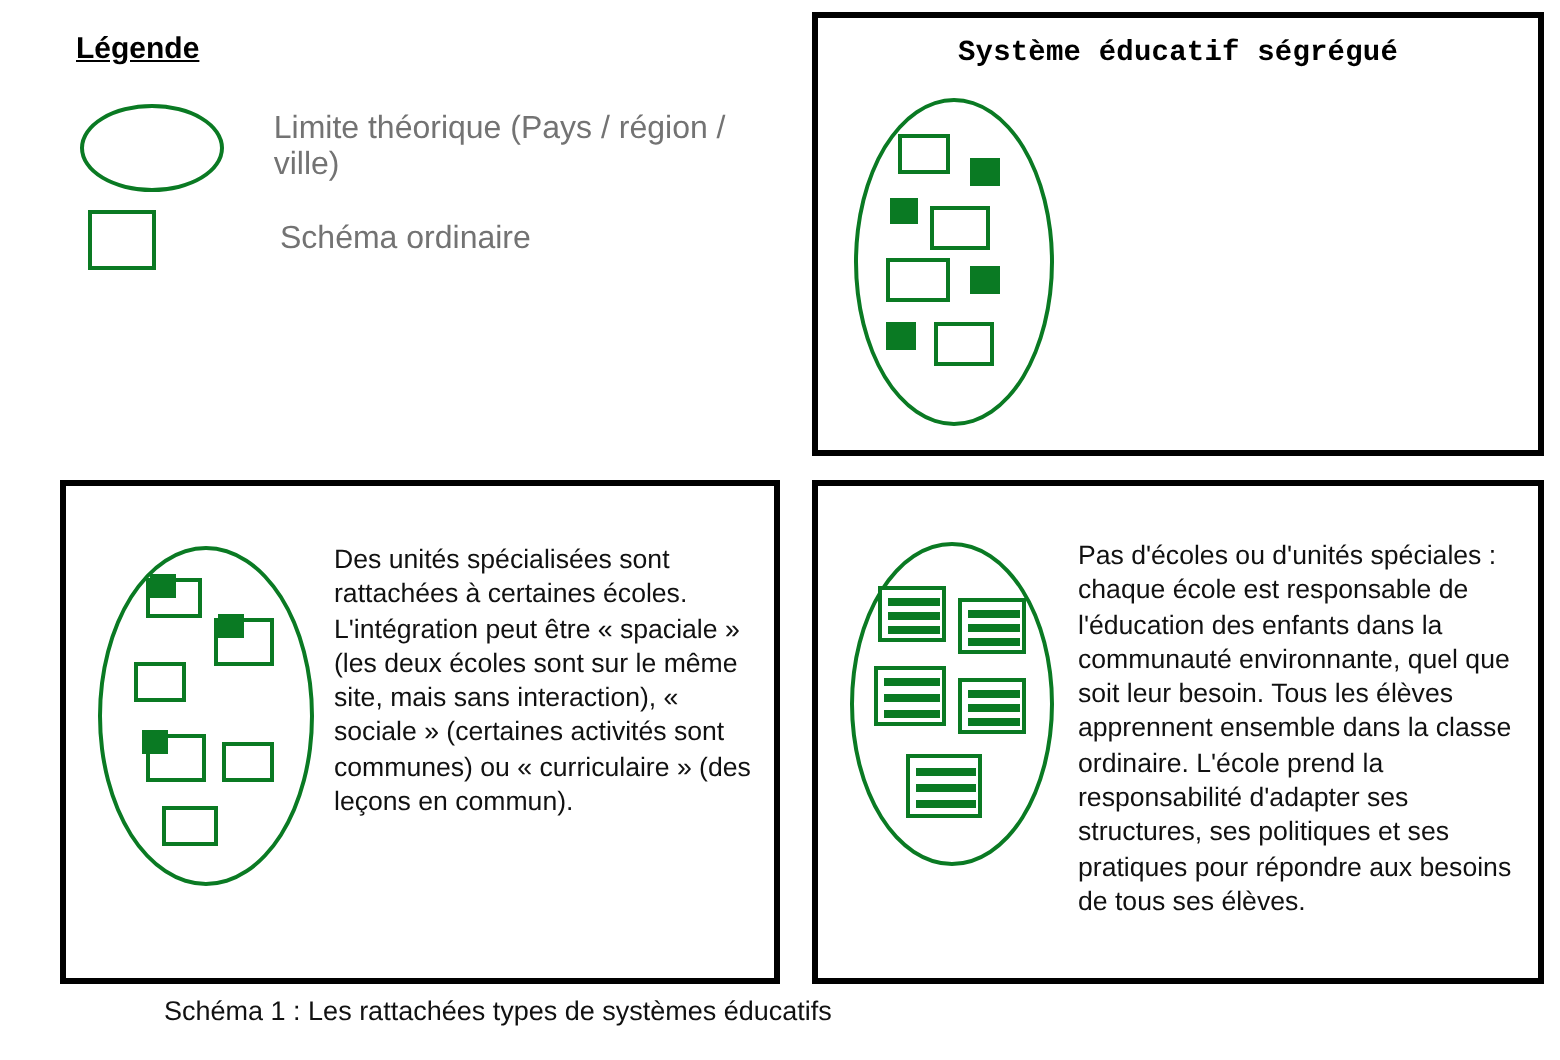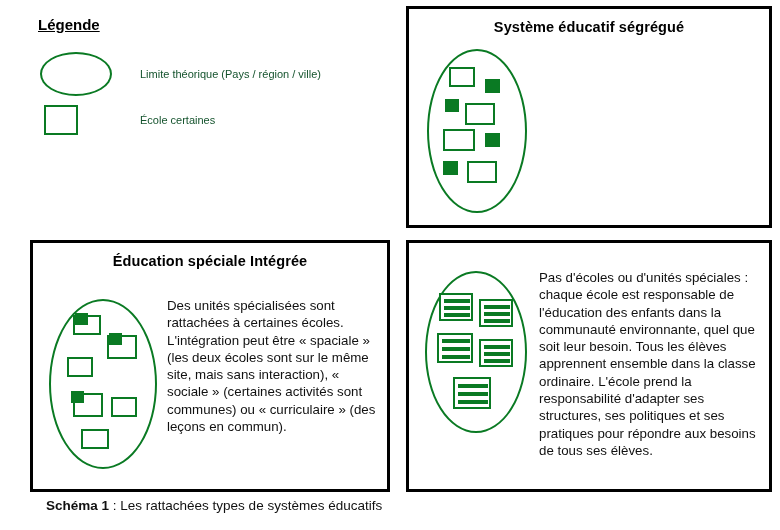--- a/index.html
+++ b/index.html
@@ -53,20 +53,21 @@
     height: 252px;
   }
 
   .panel-title {
     text-align: center;
     font-weight: bold;
     font-size: 14.5px;
     color: #000000;
     padding-top: 10px;
     letter-spacing: 0.1px;
+    font-family: Liberation Mono, monospace;
   }
   .legend-title {
     font-weight: bold;
     font-size: 15px;
     padding-top: 10px;
     padding-left: 26px;
     text-align: left;
     text-decoration: underline;
   }
 
@@ -80,22 +81,22 @@
     align-items: center;
     height: 46px;
   }
   .legend-symbol {
     width: 82px;
     display: flex;
     align-items: center;
     justify-content: flex-start;
   }
   .legend-label {
-    font-size: 11px;
-    color: #14532d;
+    font-size: 16px;
+    color: #737373;
     padding-left: 18px;
   }
   .ellipse-sym {
     width: 68px;
     height: 40px;
     border: 2.5px solid #0a7a23;
     border-radius: 50%;
     background: transparent;
   }
   .sq-filled {
@@ -158,21 +159,22 @@
 
   
   .caption {
     position: absolute;
     left: 46px;
     top: 498px;
     font-size: 13.5px;
     color: #111111;
   }
   .caption b {
-    font-weight: bold;
+    font-weight: normal;
+    margin-left: 36px;
   }
 </style>
 </head>
 <body>
 
 <div class="page">
 
   <div class="panel panel-legend">
     <div class="legend-title">Légende</div>
     <div class="legend-rows">
@@ -182,21 +184,21 @@
           <div class="ellipse-sym"></div>
         </div>
         <div class="legend-label">Limite théorique (Pays / région / ville)</div>
       </div>
 
 
       <div class="legend-row">
         <div class="legend-symbol">
           <div class="sq-open"></div>
         </div>
-        <div class="legend-label">École certaines</div>
+        <div class="legend-label">Schéma ordinaire</div>
       </div>
 
     </div>
   </div>
 
   <div class="panel panel-segregated">
     <div class="panel-title">Système éducatif ségrégué</div>
     <div class="panel-body">
       <div class="diagram-col">
         <div class="ellipse" style="width:96px;height:160px;margin:8px 6px 0 8px;">
@@ -207,21 +209,20 @@
           <div class="shape open" style="left:14px;  top:78px; width:32px; height:22px;"></div>
           <div class="shape filled" style="left:56px;  top:82px; width:15px; height:14px;"></div>
           <div class="shape filled" style="left:14px;  top:110px;width:15px; height:14px;"></div>
           <div class="shape open" style="left:38px;  top:110px;width:30px; height:22px;"></div>
         </div>
       </div>
     </div>
   </div>
 
   <div class="panel panel-integrated">
-    <div class="panel-title">Éducation spéciale Intégrée</div>
     <div class="panel-body">
       <div class="diagram-col">
         <div class="ellipse" style="width:104px;height:166px;margin:24px 4px 0 6px;">
           <div class="shape open" style="left:22px; top:14px; width:28px; height:20px;"></div>
           <div class="shape filled" style="left:24px; top:12px; width:13px; height:12px;"></div>
           <div class="shape open" style="left:56px; top:34px; width:30px; height:24px;"></div>
           <div class="shape filled" style="left:58px; top:32px; width:13px; height:12px;"></div>
           <div class="shape open" style="left:16px; top:56px; width:26px; height:20px;"></div>
           <div class="shape open" style="left:22px; top:92px; width:30px; height:24px;"></div>
           <div class="shape filled" style="left:20px; top:90px; width:13px; height:12px;"></div>

